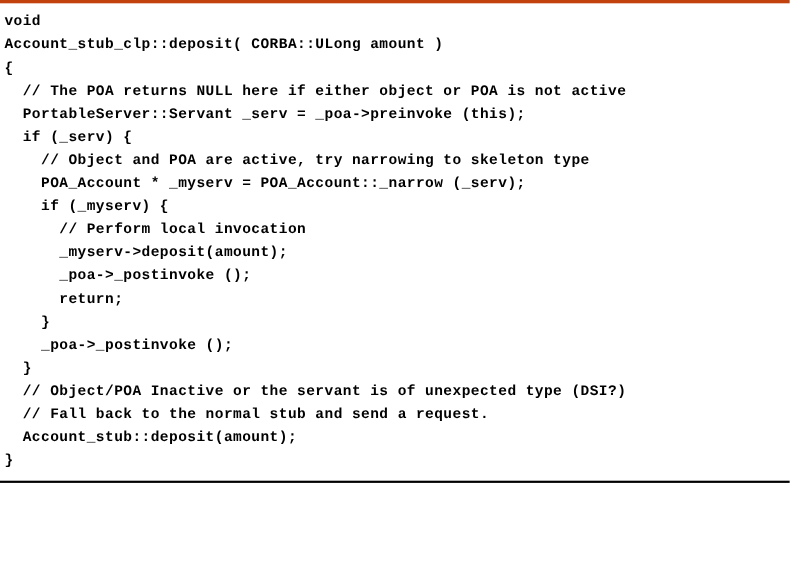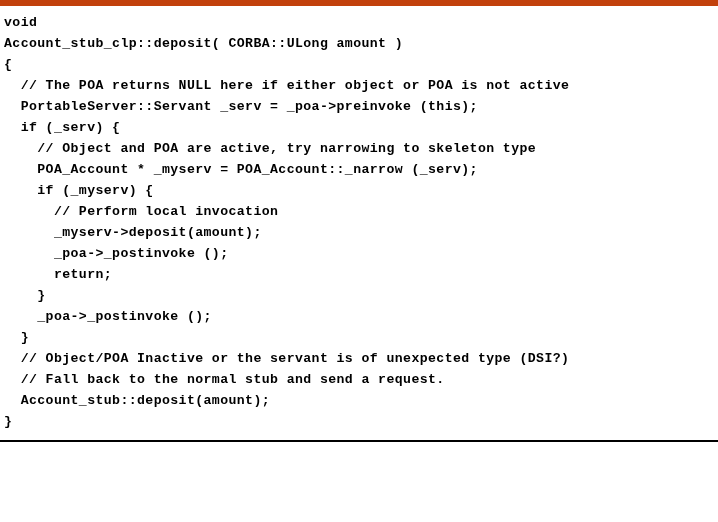--- a/index.html
+++ b/index.html
@@ -8,21 +8,21 @@
     background: #ffffff;
   }
   .page {
     width: 718px;
     height: 522px;
     box-sizing: border-box;
     position: relative;
     background: #ffffff;
   }
   .frame {
-    border-top: 6px solid #c2410c;
+    border-top: 3px solid #c2410c;
     border-bottom: 2px solid #000;
     padding: 6px 4px 8px 4px;
   }
   pre.code {
     margin: 0;
     font-family: "Courier New", Courier, monospace;
     font-size: 13.2px;
     line-height: 21px;
     font-weight: bold;
     letter-spacing: 0.4px;

